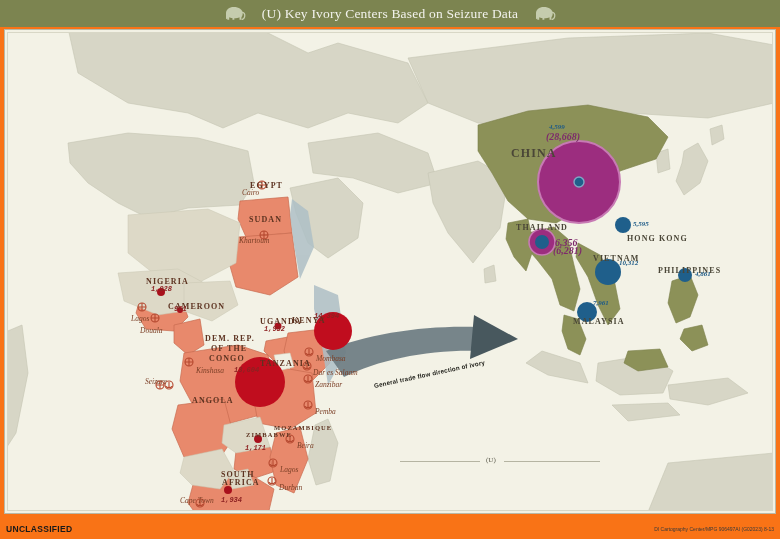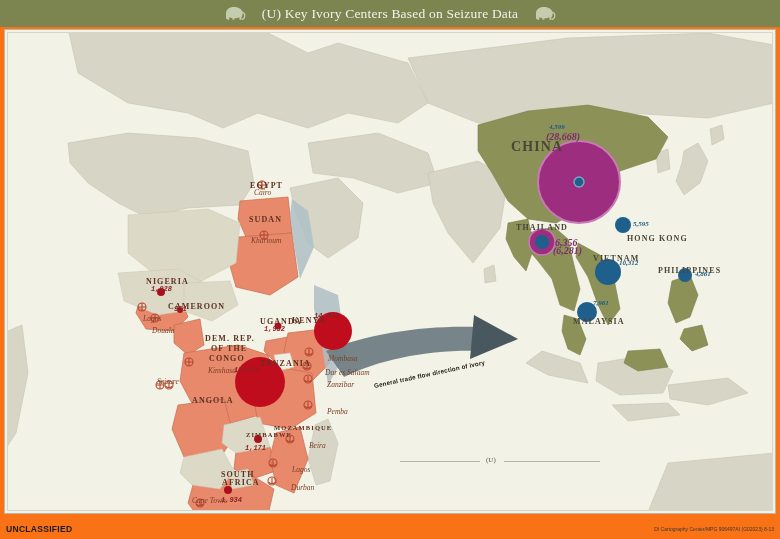--- a/index.html
+++ b/index.html
@@ -16,21 +16,21 @@
   .mapframe{position:absolute;left:4px;top:29px;width:772px;height:485px;
             background:#f2f1e4;border:1px solid #b9b8a6;box-sizing:border-box;overflow:hidden;}
   .mapinner{position:absolute;left:2px;top:2px;width:766px;height:479px;background:#f3f2e6;
             border:1px solid #d8d7c6;box-sizing:border-box;overflow:hidden;}
   svg.mapsvg{position:absolute;left:0;top:0;}
 
   
   .lbl{position:absolute;white-space:nowrap;pointer-events:none;}
   .cn{font-family:"Liberation Serif",serif;font-size:8px;letter-spacing:1.1px;color:#4a4637;font-weight:700;}
   .cn-af{color:#5d3321;}
-  .city{font-family:"Liberation Serif",serif;font-style:italic;font-size:7.5px;color:#7b3f26;margin-left:12px;}
+  .city{font-family:"Liberation Serif",serif;font-style:italic;font-size:7.5px;color:#7b3f26;}
   .num{font-family:Liberation Mono, monospace;font-style:italic;font-weight:700;font-size:7px;color:#8d2222;}
   .numblue{font-family:"Liberation Serif",serif;font-style:italic;font-weight:700;font-size:7px;color:#1d5a86;}
   .numpur{font-family:"Liberation Serif",serif;font-style:italic;font-weight:700;font-size:10px;color:#7d2a6b;}
 
   
   .legend{position:absolute;left:392px;top:423px;width:200px;}
   .legend-rule{position:relative;height:10px;}
   .legend-rule .ln{position:absolute;top:5px;height:1px;background:#b5b4a2;}
   .legend-rule .u{position:absolute;top:0;left:86px;font-family:"Liberation Serif",serif;
                   font-size:7px;color:#5b5a4c;}
@@ -289,21 +289,21 @@
     <div class="lbl cn cn-af" style="left:201px;top:321px">CONGO</div>
     <div class="lbl cn cn-af" style="left:252px;top:284px">UGANDA</div>
     <div class="lbl cn cn-af" style="left:284px;top:283px">KENYA</div>
     <div class="lbl cn cn-af" style="left:252px;top:326px">TANZANIA</div>
     <div class="lbl cn cn-af" style="left:184px;top:363px">ANGOLA</div>
     <div class="lbl cn cn-af" style="left:238px;top:398px;font-size:6.5px">ZIMBABWE</div>
     <div class="lbl cn cn-af" style="left:266px;top:391px;font-size:6.5px">MOZAMBIQUE</div>
     <div class="lbl cn cn-af" style="left:213px;top:437px">SOUTH</div>
     <div class="lbl cn cn-af" style="left:214px;top:445px">AFRICA</div>
 
-    <div class="lbl cn" style="left:503px;top:106px;font-size:14px">CHINA</div>
+    <div class="lbl cn" style="left:503px;top:113px;font-size:12px">CHINA</div>
     <div class="lbl cn" style="left:508px;top:190px">THAILAND</div>
     <div class="lbl cn" style="left:585px;top:221px">VIETNAM</div>
     <div class="lbl cn" style="left:619px;top:201px">HONG KONG</div>
     <div class="lbl cn" style="left:650px;top:233px">PHILIPPINES</div>
     <div class="lbl cn" style="left:565px;top:284px">MALAYSIA</div>
 
     <div class="lbl city" style="left:234px;top:155px">Cairo</div>
     <div class="lbl city" style="left:231px;top:203px">Khartoum</div>
     <div class="lbl city" style="left:123px;top:281px">Lagos</div>
     <div class="lbl city" style="left:132px;top:293px">Douala</div>

